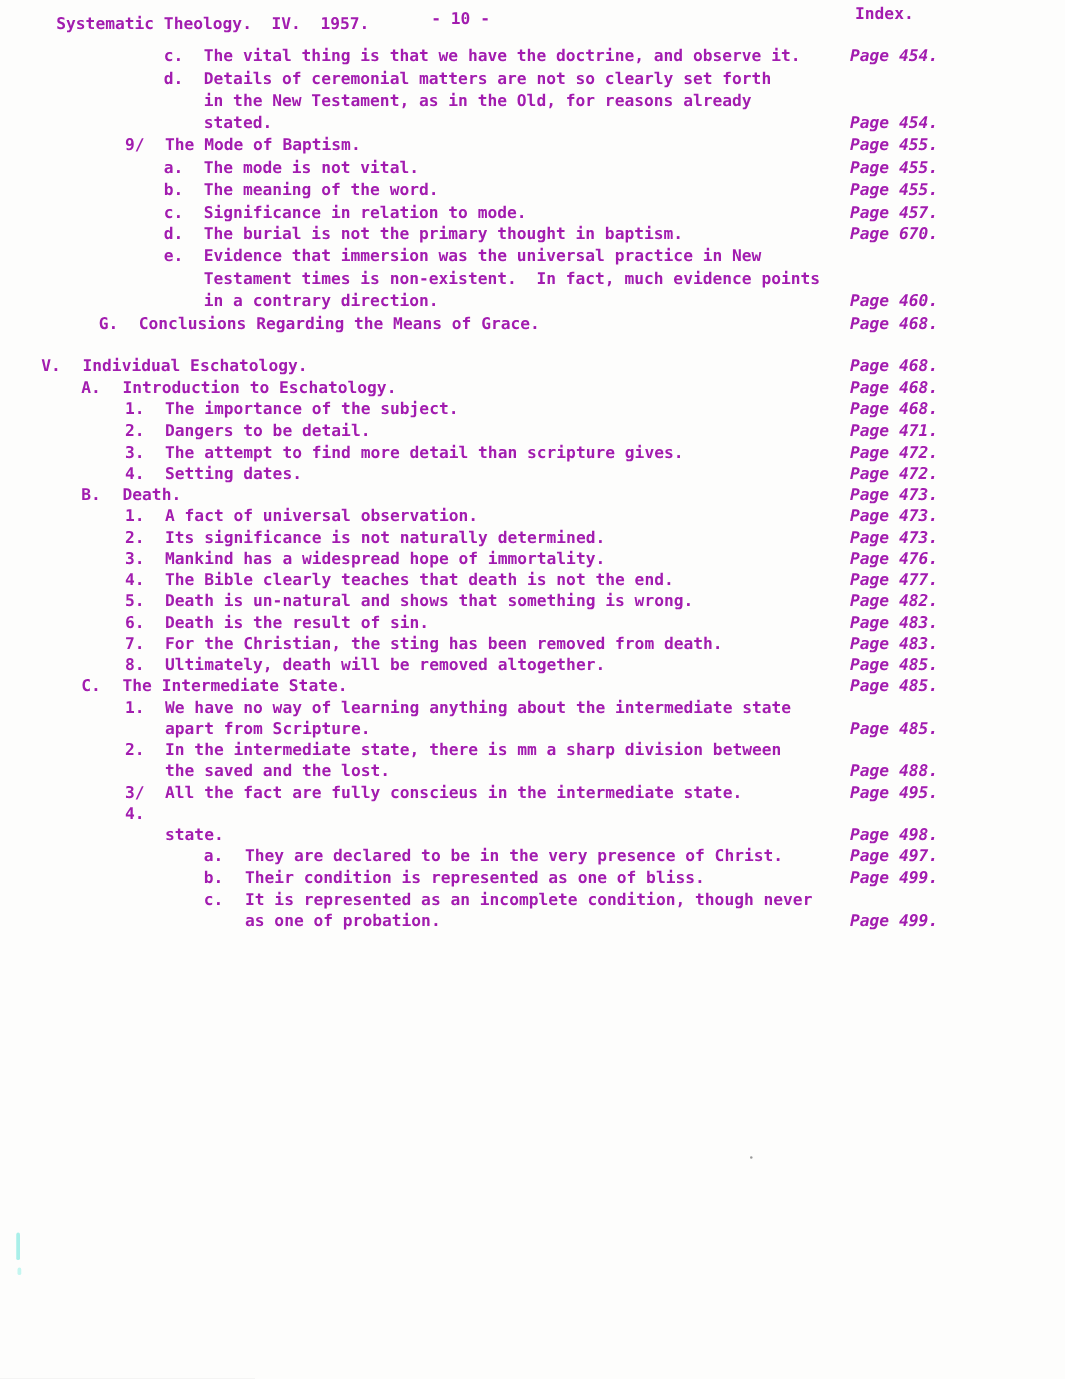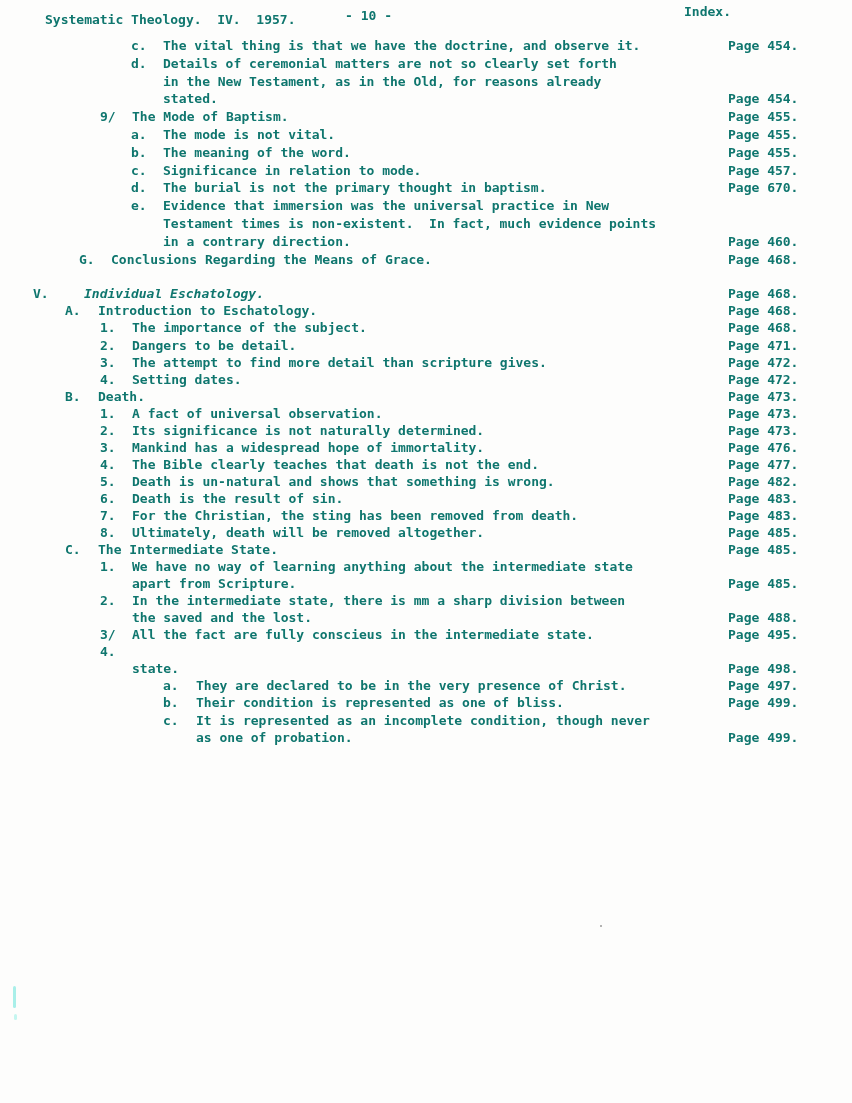--- a/index.html
+++ b/index.html
@@ -5,47 +5,47 @@
   html, body { margin: 0; padding: 0; background: #e8e8e8; }
   #page {
     position: relative;
     width: 852px;
     height: 1103px;
     background: #fdfdfc;
     overflow: hidden;
     font-family: "DejaVu Sans Mono", "Liberation Mono", monospace;
     font-size: 13px;
     font-weight: bold;
-    color: #0f766e;
+    color: #a21caf;
   }
   .abs { position: absolute; white-space: pre; }
   #header-title { left: 45px; top: 12px; }
   #header-pagenum { left: 345px; top: 8px; }
   #header-index { left: 684px; top: 4px; }
 
   #toc-body { position: absolute; top: 38px; left: 0; width: 852px; }
   .line { position: relative; }
   .sec1 .line { height: 17.8px; }
   .sec2 .line { height: 17.05px; }
   .section-gap { height: 17px; }
 
   .marker, .text, .page-ref { position: absolute; top: 0; white-space: pre; }
   .m-v      { left: 33px; }
-  .t-v      { left: 84px; font-style: italic; }
+  .t-v      { left: 66px; }
   .m-letter { left: 65px; }
   .t-letter { left: 98px; }
   .m-g      { left: 79px; }
   .t-g      { left: 111px; }
   .m-num    { left: 100px; }
   .t-num    { left: 132px; }
   .m-sub    { left: 131px; }
   .t-sub    { left: 163px; }
   .m-sub2   { left: 163px; }
   .t-sub2   { left: 196px; }
-  .page-ref { left: 728px; }
+  .page-ref { left: 680px; font-style: italic; }
 
   
   #artifact-cyan-1 { position: absolute; left: 13px; top: 986px; width: 3px; height: 22px; background: #a9efe9; border-radius: 2px; }
   #artifact-cyan-2 { position: absolute; left: 14px; top: 1014px; width: 3px; height: 6px; background: #c4f6f0; border-radius: 2px; }
   #artifact-speck  { position: absolute; left: 600px; top: 925px; width: 2px; height: 2px; background: #9a9a9a; border-radius: 50%; }
 </style>
 </head>
 <body>
 
 <div id="page">

